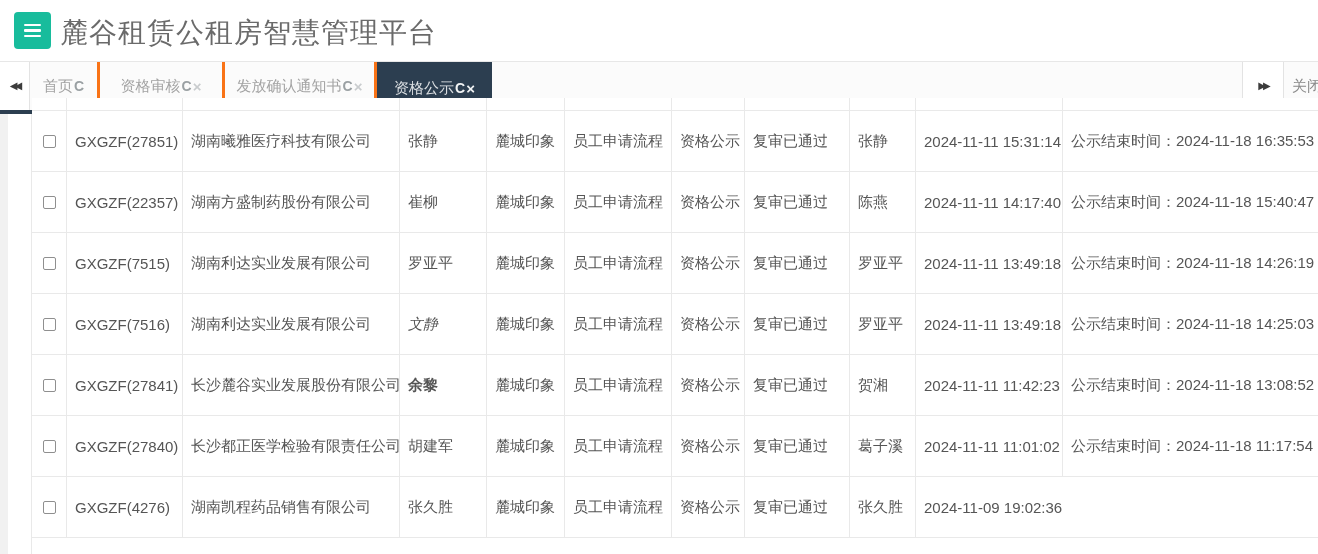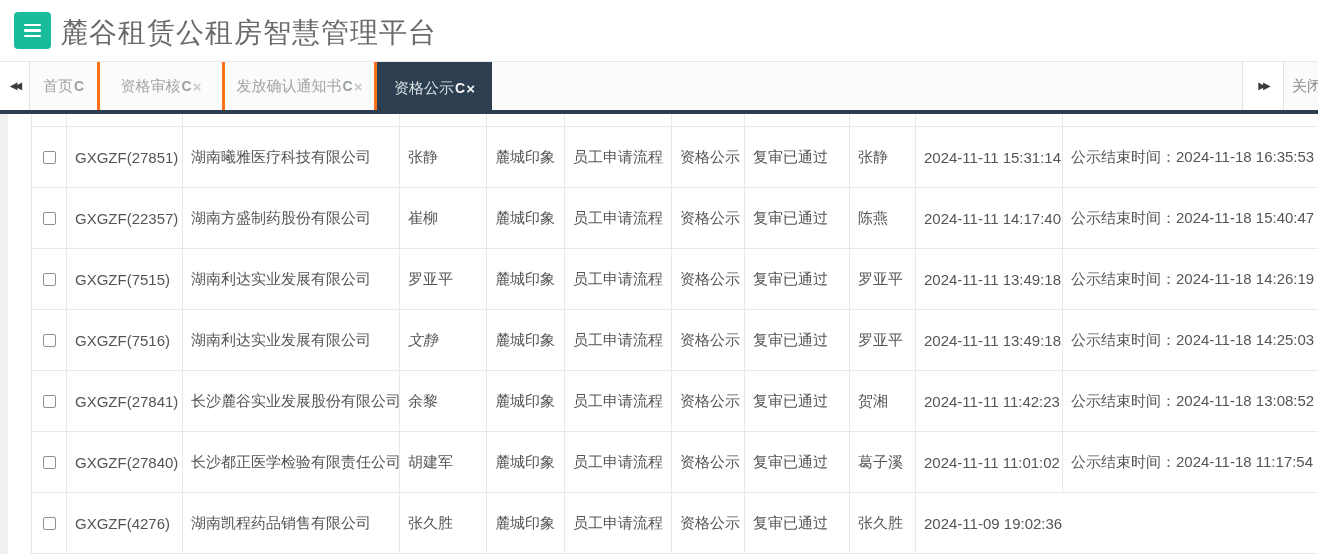--- a/index.html
+++ b/index.html
@@ -39,21 +39,21 @@
     color:#3c3c3c; font-size:10px; text-align:center; line-height:48px;
     letter-spacing:-3px; cursor:pointer; }
   #tab-overflow-menu { position:absolute; left:1292px; top:0; height:48px;
     line-height:48px; font-size:15px; color:#8a8a8a; white-space:nowrap; cursor:pointer; }
 
   
   #page-strip { position:absolute; left:0; top:114px; width:8px; height:440px;
     background:#f1f1f1; }
   #table-gutter { position:absolute; left:8px; top:114px; width:24px; height:440px;
     background:#fff; border-right:1px solid #e9e9e9; }
-  #table-body { position:absolute; left:32px; top:114px; width:1286px; height:440px;
+  #table-body { position:absolute; left:32px; top:98px; width:1286px; height:440px;
     background:#fff; overflow:hidden; }
   .t-row { display:flex; height:61px; border-bottom:1px solid #e9e9e9; background:#fff; }
   .t-row.partial { height:13px; }
   .cell { height:100%; border-right:1px solid #e9e9e9; display:flex; align-items:center;
     padding:0 8px; font-size:15px; color:#555; white-space:nowrap; overflow:hidden; }
   .cell:last-child { border-right:none; }
   .cell.cb { justify-content:center; padding:0; }
   .cell input[type=checkbox] { appearance:none; -webkit-appearance:none;
     width:13px; height:13px; border:1px solid #8f8f8f; border-radius:2px;
     background:#fff; cursor:pointer; }
@@ -174,21 +174,21 @@
         <div class="cell" style="width: 66px;">罗亚平</div>
         <div class="cell" style="width: 147px;">2024-11-11 13:49:18</div>
         <div class="cell" style="width: 255px;">公示结束时间：2024-11-18 14:25:03</div>
       </div>
       <div class="t-row">
         <div class="cell cb" style="width: 35px;">
           <input type="checkbox" style="">
         </div>
         <div class="cell" style="width: 116px;">GXGZF(27841)</div>
         <div class="cell" style="width: 217px;">长沙麓谷实业发展股份有限公司</div>
-        <div class="cell" style="width: 87px;">余黎</div>
+        <div class="cell" style="width: 87px; font-weight: bold;">余黎</div>
         <div class="cell" style="width: 78px;">麓城印象</div>
         <div class="cell" style="width: 107px;">员工申请流程</div>
         <div class="cell" style="width: 73px;">资格公示</div>
         <div class="cell" style="width: 105px;">复审已通过</div>
         <div class="cell" style="width: 66px;">贺湘</div>
         <div class="cell" style="width: 147px;">2024-11-11 11:42:23</div>
         <div class="cell" style="width: 255px;">公示结束时间：2024-11-18 13:08:52</div>
       </div>
       <div class="t-row">
         <div class="cell cb" style="width: 35px;">

